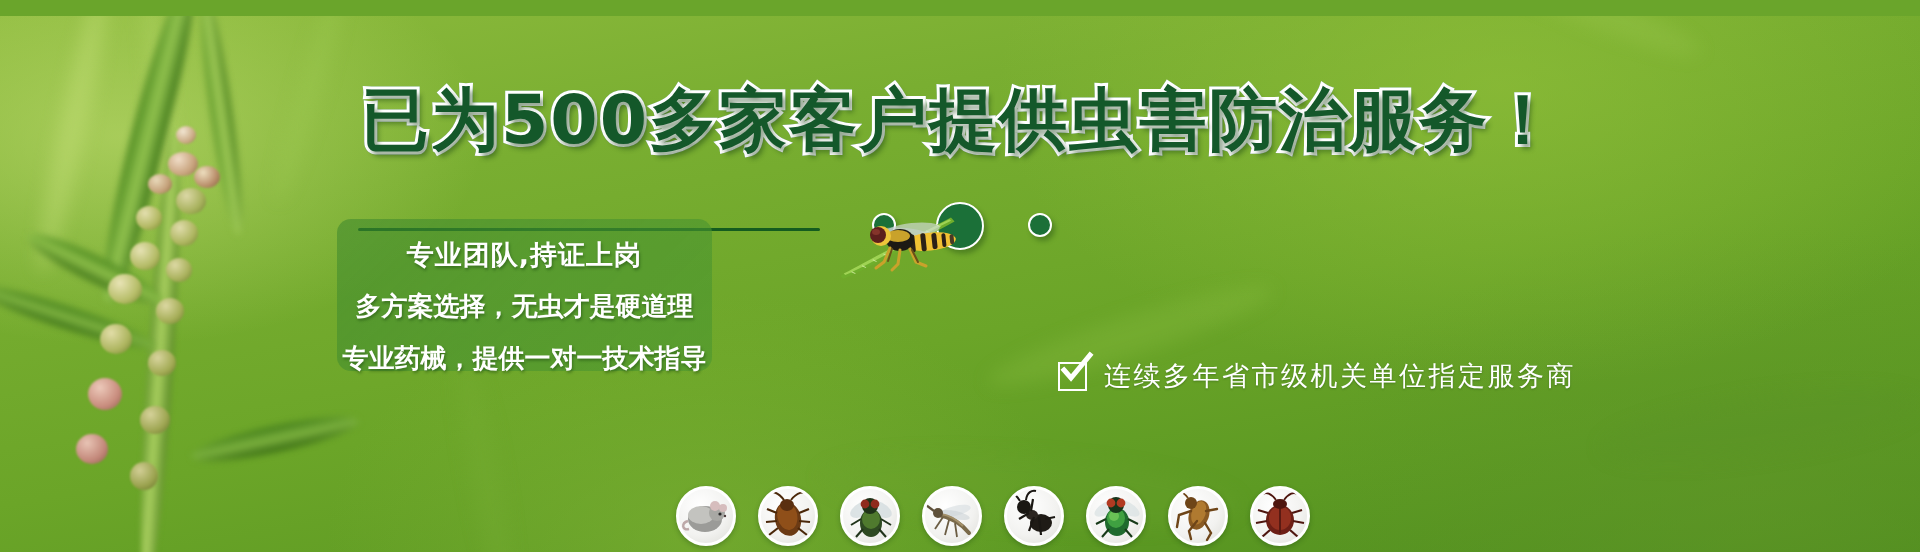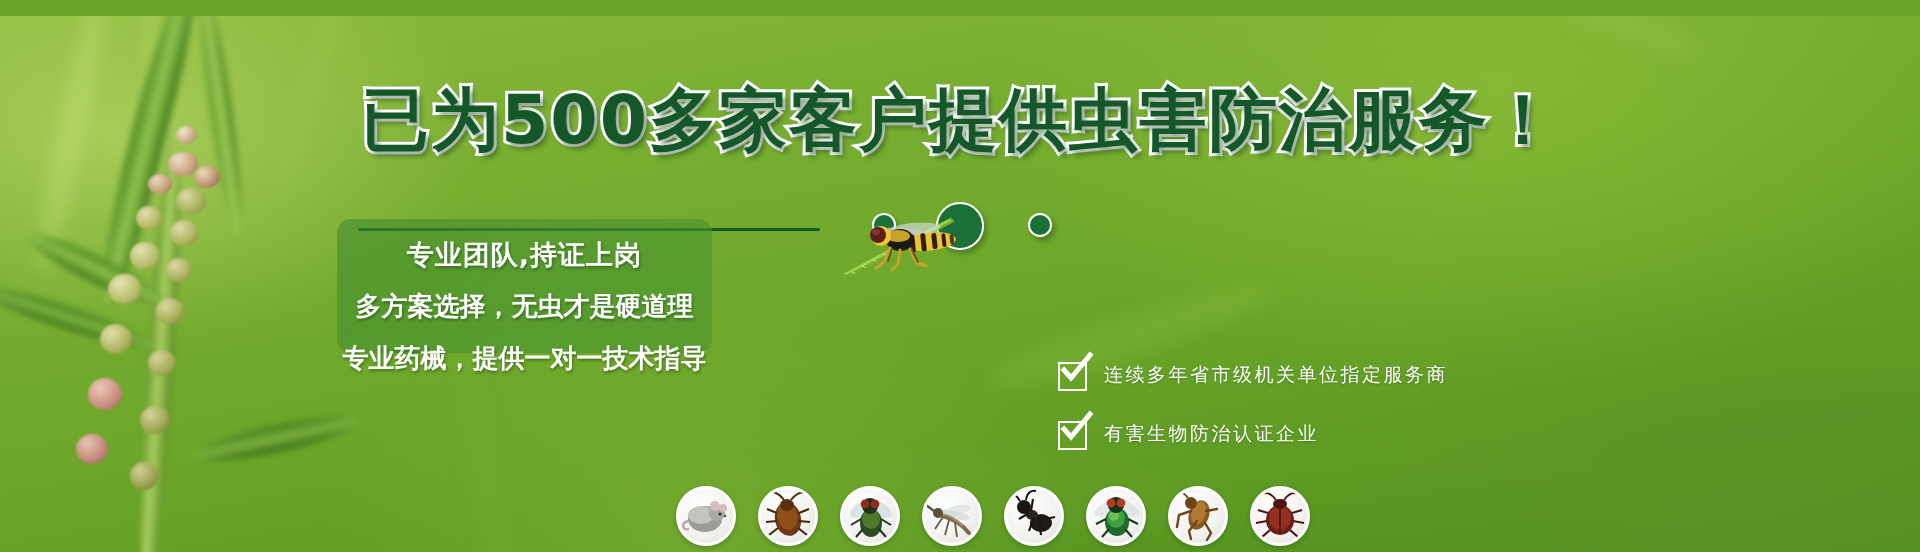--- a/index.html
+++ b/index.html
@@ -50,21 +50,21 @@
     background:#145c1f;border-radius:2px;}
   .dots{position:absolute;left:870px;top:186px;width:190px;height:46px;}
   .dot{position:absolute;border-radius:50%;background:#1b7038;
     border:2px solid #ffffff;box-shadow:3px 4px 5px rgba(20,60,15,.35);}
   .dot.s1{left:2px;  top:11px; width:20px;height:20px;}
   .dot.big{left:66px;top:0px;  width:44px;height:44px;}
   .dot.s2{left:158px;top:11px; width:20px;height:20px;}
 
   
   .panel{
-    position:absolute;left:337px;top:203px;width:375px;height:134px;
+    position:absolute;left:337px;top:203px;width:375px;height:152px;
     border-radius:14px;
     background:linear-gradient(135deg,rgba(60,135,45,.55) 0%,rgba(72,146,48,.62) 45%,rgba(74,150,48,.58) 100%);
   }
   .panel .pline{
     position:absolute;left:0;right:0;text-align:center;color:#fff;
     font-weight:bold;white-space:nowrap;
     font-family:"DejaVu Sans","Liberation Sans",sans-serif;
     text-shadow:1px 2px 3px rgba(15,55,12,.45);
   }
   .panel .l1{top:18px;font-size:27px;letter-spacing:1px;}
@@ -75,22 +75,22 @@
   .hoverfly{position:absolute;left:848px;top:200px;width:120px;height:60px;}
   .stemline{position:absolute;left:836px;top:243px;width:130px;height:22px;
     transform:rotate(-20deg);transform-origin:left center;}
 
   
   .checks{position:absolute;left:1058px;top:338px;}
   .check-row{display:flex;align-items:center;height:44px;margin-bottom:15px;}
   .checkbox{position:relative;width:25px;height:25px;border:2px solid #ffffff;
     flex:0 0 auto;margin-right:17px;}
   .checkbox svg{position:absolute;left:-1px;top:-11px;width:34px;height:34px;overflow:visible;}
-  .check-label{color:#ffffff;font-size:19px;line-height:1;letter-spacing:2.5px;
-    font-family:Liberation Mono, monospace;white-space:nowrap;
+  .check-label{color:#ffffff;font-size:27px;line-height:1;letter-spacing:2.5px;
+    font-family:Liberation Serif, serif;white-space:nowrap;
     text-shadow:0 1px 2px rgba(20,60,15,.35);}
 
   
   .badges{position:absolute;left:676px;top:470px;display:flex;gap:22px;}
   .badge{position:relative;width:54px;height:54px;border-radius:50%;
     border:3px solid #ffffff;overflow:hidden;
     background:radial-gradient(circle at 38% 32%,#ffffff 0%,#f2f2f0 58%,#dcdcd6 100%);
     box-shadow:0 2px 5px rgba(20,60,15,.3);}
   .badge svg{position:absolute;inset:0;width:100%;height:100%;}
 </style>
@@ -211,28 +211,20 @@
 
   <div class="checks">
     <div class="check-row">
       <span class="checkbox">
         <svg viewBox="0 0 34 34">
           <path d="M5 17 L12 25 L31 2" stroke="#ffffff" stroke-width="5" fill="none" stroke-linecap="square"></path>
         </svg>
       </span>
       <span class="check-label">连续多年省市级机关单位指定服务商</span>
     </div>
-    <div class="check-row">
-      <span class="checkbox">
-        <svg viewBox="0 0 34 34">
-          <path d="M5 17 L12 25 L31 2" stroke="#ffffff" stroke-width="5" fill="none" stroke-linecap="square"></path>
-        </svg>
-      </span>
-      <span class="check-label">有害生物防治认证企业</span>
-    </div>
   </div>
 
   <div class="badges">
 
     <div class="badge">
       <svg viewBox="0 0 54 54">
         <ellipse cx="26" cy="30" rx="17" ry="13" fill="#9b9b98"></ellipse>
         <ellipse cx="22" cy="26" rx="13" ry="9" fill="#c3c3bf"></ellipse>
         <circle cx="38" cy="24" r="8" fill="#a8a8a4"></circle>
         <circle cx="36" cy="17" r="5" fill="#d6bdbd"></circle>

